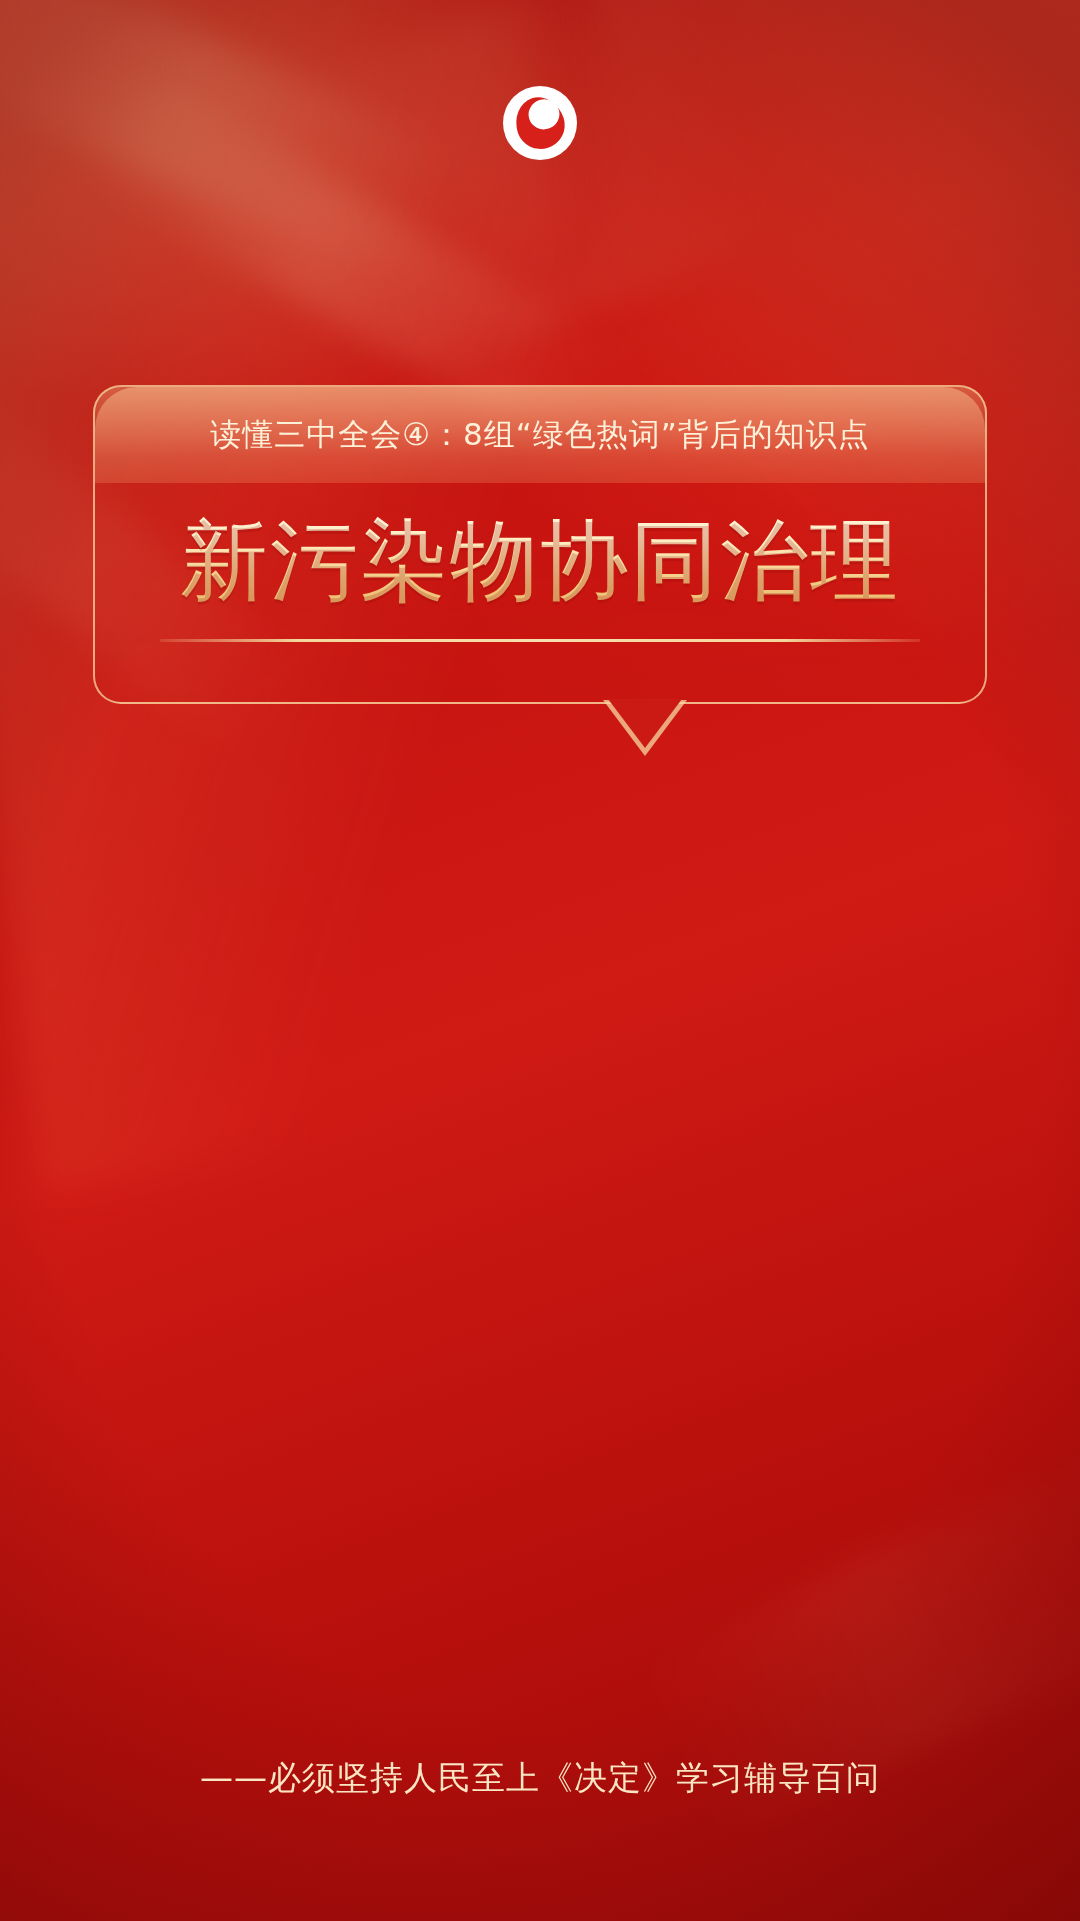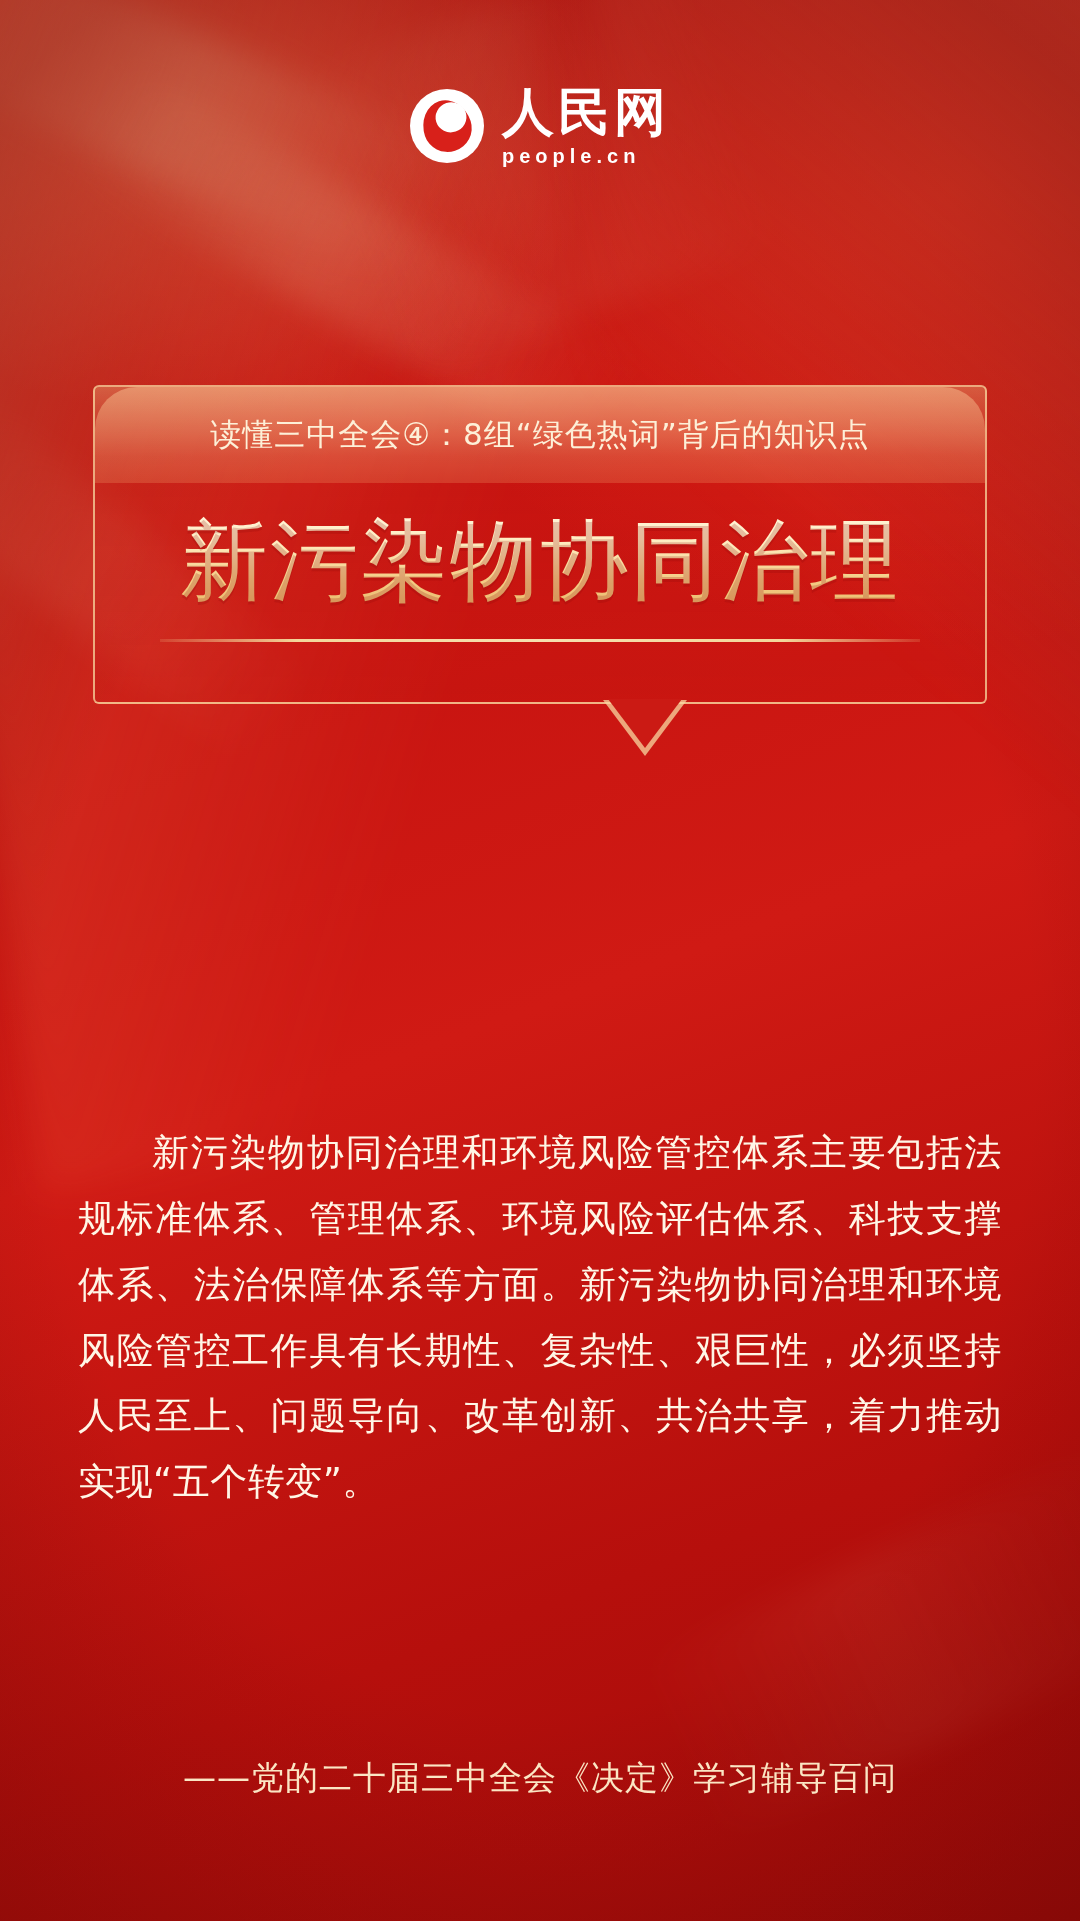--- a/index.html
+++ b/index.html
@@ -116,21 +116,21 @@
     color: #ffffff;
     font-family: "Liberation Sans", sans-serif;
   }
 
   
   .bubble {
     position: absolute;
     left: 93px;
     top: 385px;
     width: 894px;
-    border-radius: 6px;
+    border-radius: 28px;
     background: linear-gradient(180deg, rgba(255,214,150,0.30) 0%, rgba(214,35,25,0.18) 22%, rgba(190,18,14,0.12) 100%);
     border: 2px solid rgba(248,216,160,0.75);
     box-sizing: border-box;
     padding: 0 0 46px 0;
   }
   .bubble-head {
     height: 96px;
     border-radius: 42px 42px 0 0;
     background: linear-gradient(180deg, rgba(255,219,165,0.42) 0%, rgba(255,196,130,0.20) 100%);
     display: flex;
@@ -225,32 +225,27 @@
   <div class="streak s2"></div>
   <div class="streak s3"></div>
   <div class="streak s4"></div>
   <div class="streak s5"></div>
   <div class="vignette"></div>
 
   <div class="logo-wrap">
     <div class="logo-mark">
       <div class="swoosh"></div>
     </div>
-    <div class="logo-text">
-      <span class="logo-cn">人民网</span>
-      <span class="logo-en">people.cn</span>
-    </div>
   </div>
 
   <div class="bubble">
     <div class="bubble-head">
       <span class="eyebrow">读懂三中全会④：8组“绿色热词”背后的知识点</span>
     </div>
     <div class="headline">新污染物协同治理</div>
     <div class="rule"></div>
     <div class="bubble-tail"></div>
   </div>
 
-  <div class="body-copy">新污染物协同治理和环境风险管控体系主要包括法规标准体系、管理体系、环境风险评估体系、科技支撑体系、法治保障体系等方面。新污染物协同治理和环境风险管控工作具有长期性、复杂性、艰巨性，必须坚持人民至上、问题导向、改革创新、共治共享，着力推动实现“五个转变”。</div>
-
-  <div class="footer">——党的二十届三中全会《决定》学习辅导百问</div>
+
+  <div class="footer">——必须坚持人民至上《决定》学习辅导百问</div>
 
 </div>
 
 </body></html>

